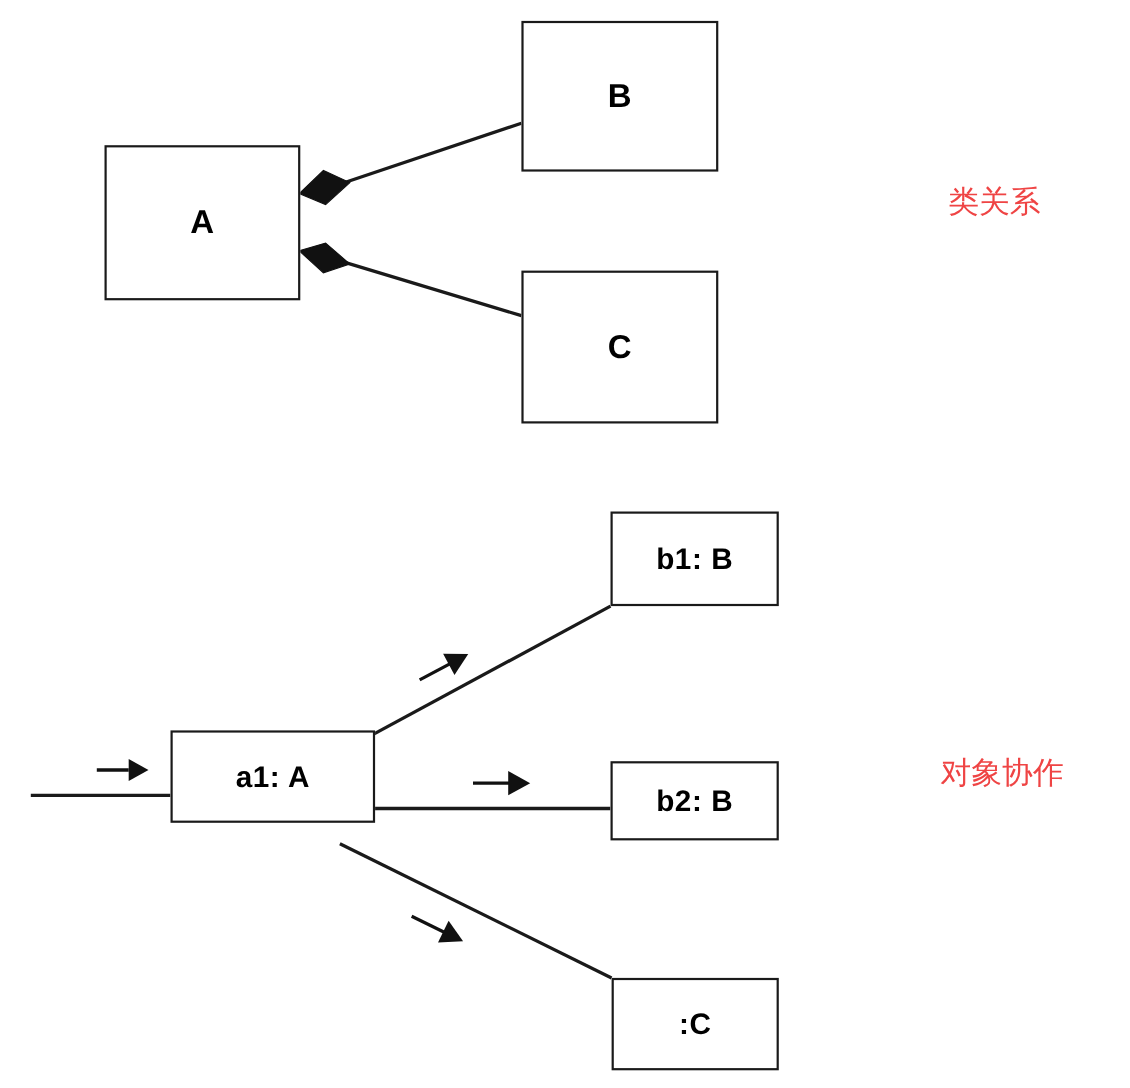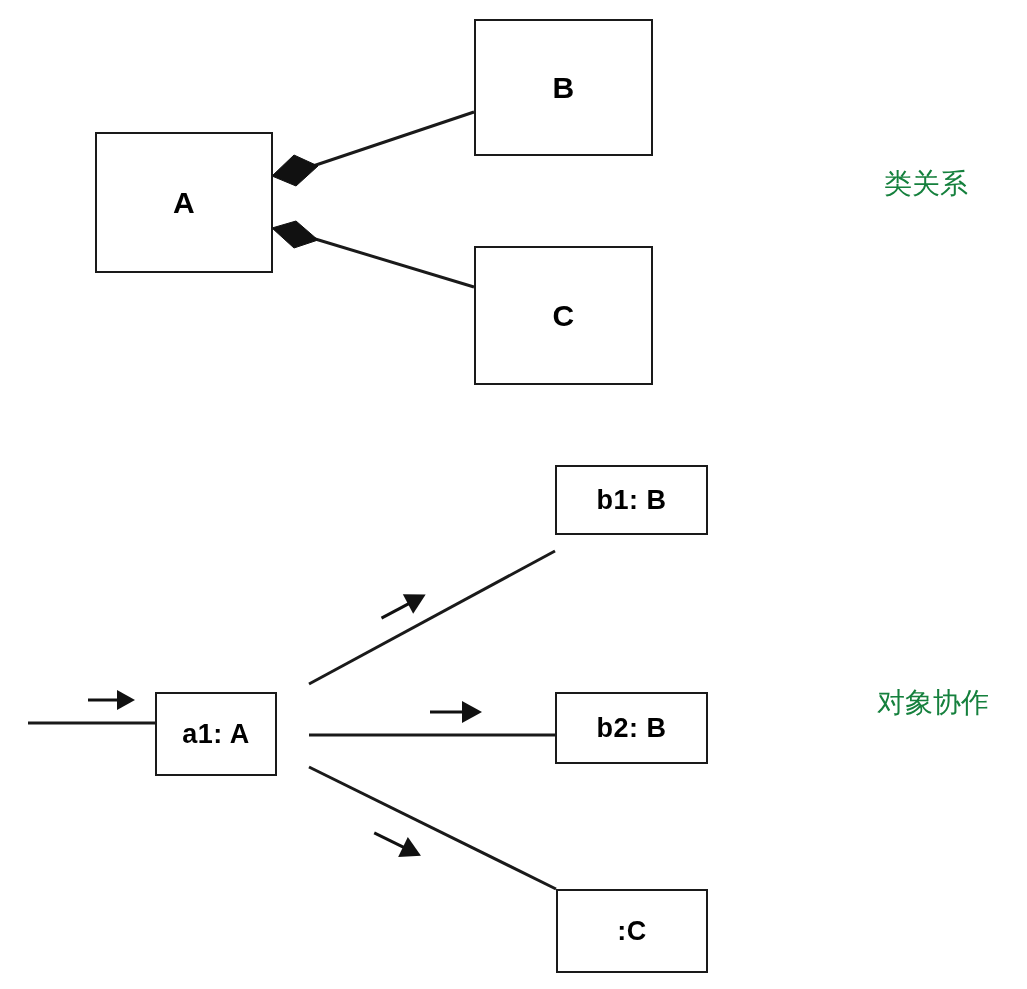--- a/index.html
+++ b/index.html
@@ -39,32 +39,31 @@
   }
   .class-label { font-size: 30px; }
   .object-label { font-size: 27px; }
 
   
   #box-a   { left: 95px;  top: 132px; width: 178px; height: 141px; }
   #box-b   { left: 474px; top: 19px;  width: 179px; height: 137px; }
   #box-c   { left: 474px; top: 246px; width: 179px; height: 139px; }
 
   
-  #box-a1  { left: 155px; top: 692px; width: 122px; height: 84px; text-align: center; }
-  #box-b1  { left: 555px; top: 465px; width: 153px; height: 70px; }
+  #box-a1  { left: 155px; top: 664px; width: 186px; height: 84px; text-align: center; }
+  #box-b1  { left: 555px; top: 465px; width: 153px; height: 86px; }
   #box-b2  { left: 555px; top: 692px; width: 153px; height: 72px; }
   #box-cobj{ left: 556px; top: 889px; width: 152px; height: 84px; }
 
   .section-caption {
     position: absolute;
     font-size: 28px;
-    color: #15803d;
+    color: #ef4444;
     white-space: nowrap;
     font-family: "DejaVu Sans", "Liberation Sans", sans-serif;
-    margin-left: 22px;
   }
   #caption-class  { left: 862px; top: 165px; }
   #caption-object { left: 855px; top: 684px; }
 </style>
 </head>
 <body>
 
 <svg id="diagram-canvas" viewBox="0 0 1027 989" xmlns="http://www.w3.org/2000/svg">
 
   <line x1="310" y1="167" x2="474" y2="112" stroke="#1a1a1a" stroke-width="3"></line>

